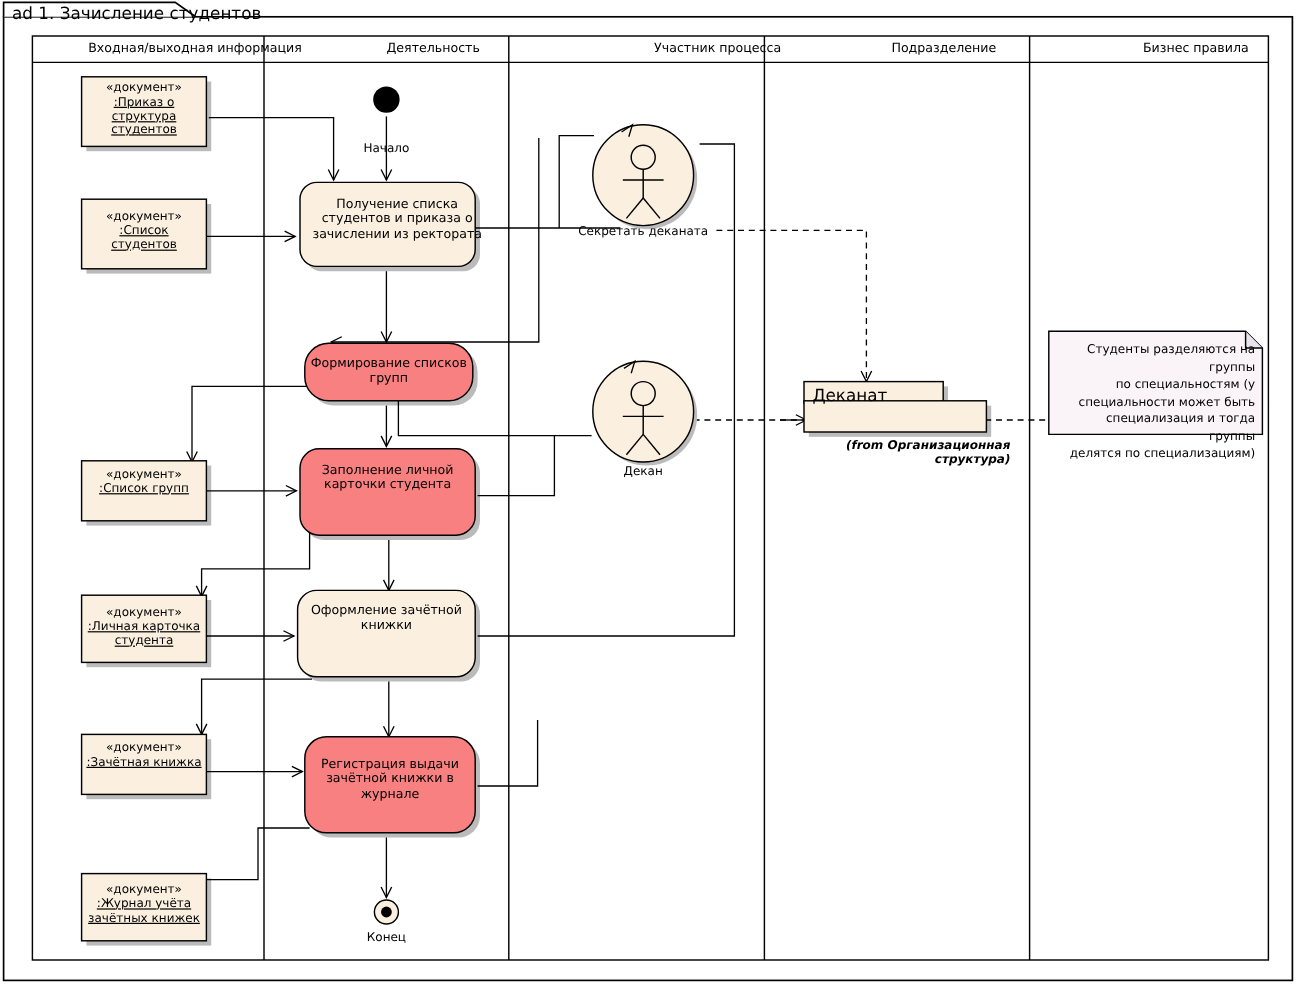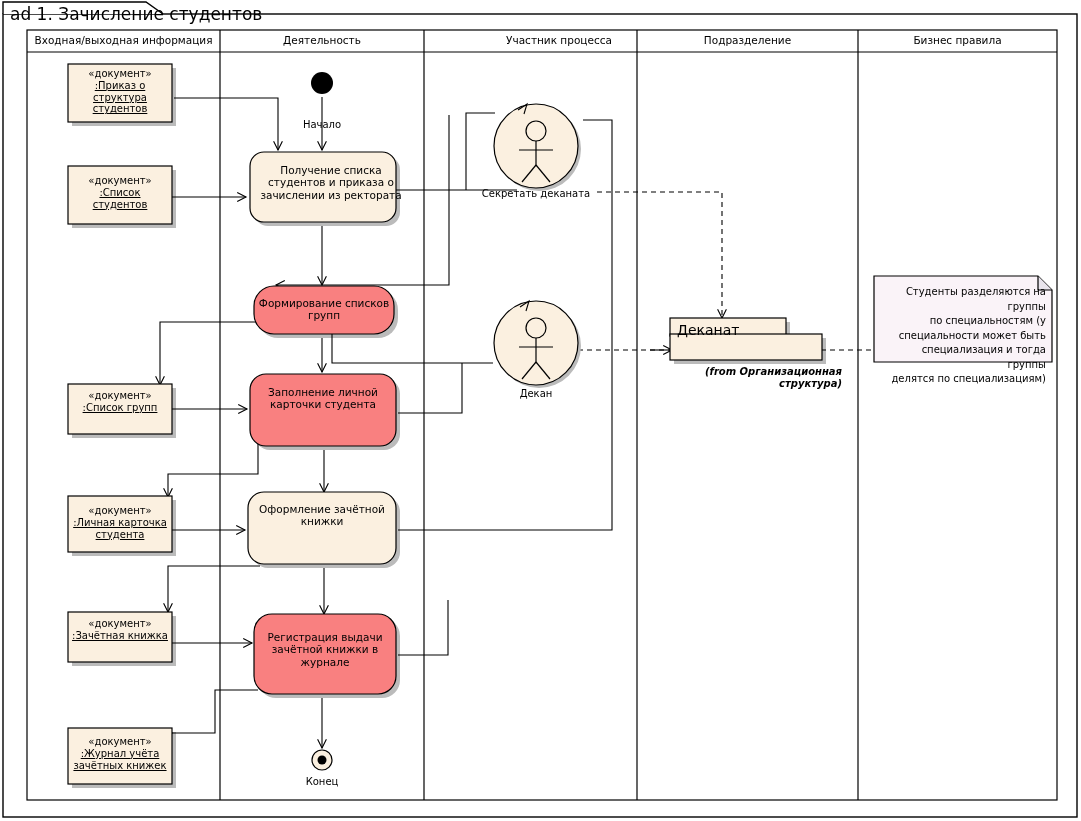--- a/index.html
+++ b/index.html
@@ -1,22 +1,22 @@
 <!DOCTYPE html>
 <html><head>
 <meta charset="utf-8">
 <style>
   html,body{margin:0;padding:0;background:#fff;}
   body{width:1081px;height:821px;font-family:"DejaVu Sans","Liberation Sans",sans-serif;}
   #stage{position:relative;width:1081px;height:821px;overflow:hidden;background:#ffffff;}
   svg#canvas{position:absolute;left:0;top:0;width:1081px;height:821px;}
 
   .lbl{position:absolute;text-align:center;color:#000;line-height:1.18;}
-  .frame-title{font-size:17px;text-align:left;}
-  .lane-head{font-size:10.5px;}
+  .frame-title{font-size:14px;text-align:left;}
+  .lane-head{font-size:10.5px;margin-left:39px;}
   .node-text{font-size:10.5px;}
   .doc-text{font-size:10px;}
   .caption{font-size:10px;}
   .note-text{font-size:10px;text-align:right;line-height:1.45;}
   .pkg-text{font-size:14px;text-align:left;}
   .pkg-from{font-size:10px;font-style:italic;font-weight:bold;text-align:right;}
   .u{text-decoration:underline;}
 </style>
 </head>
 <body>

